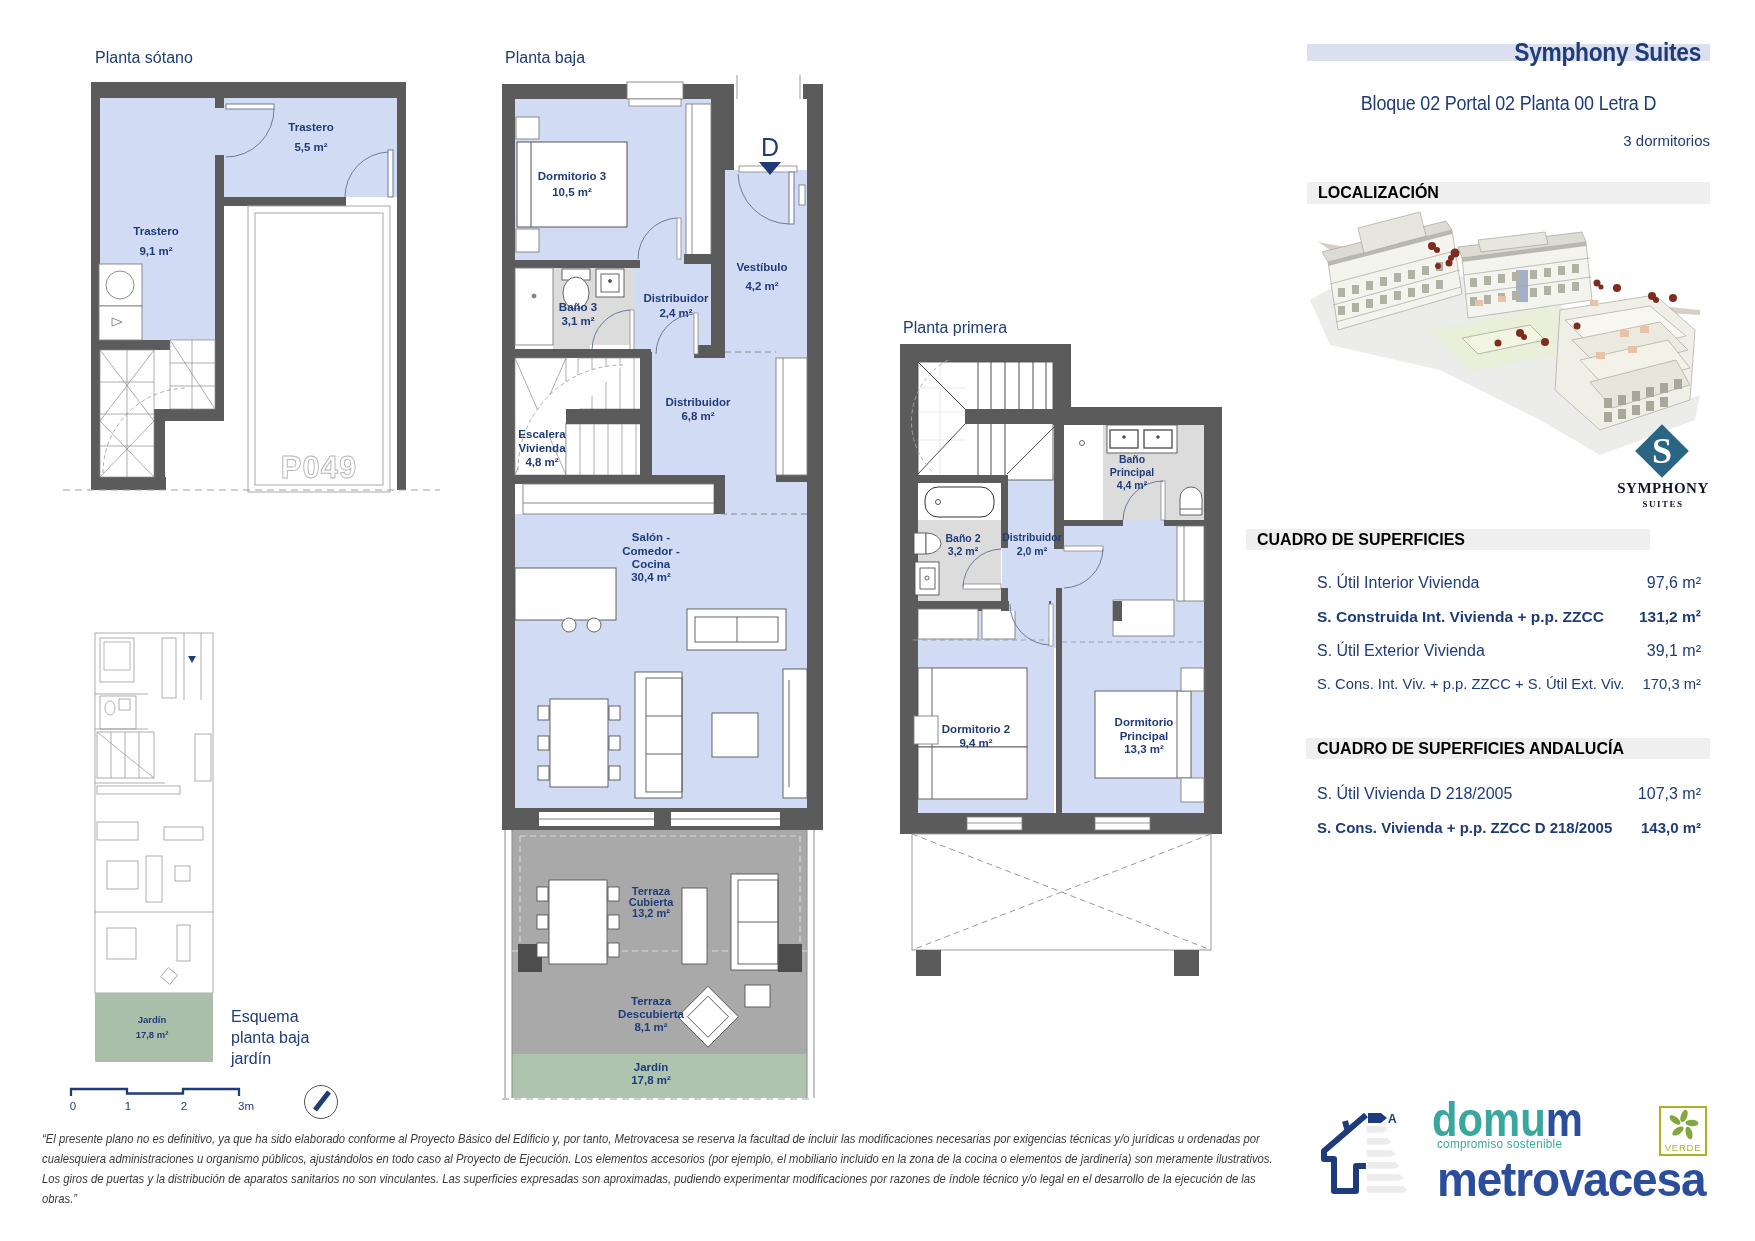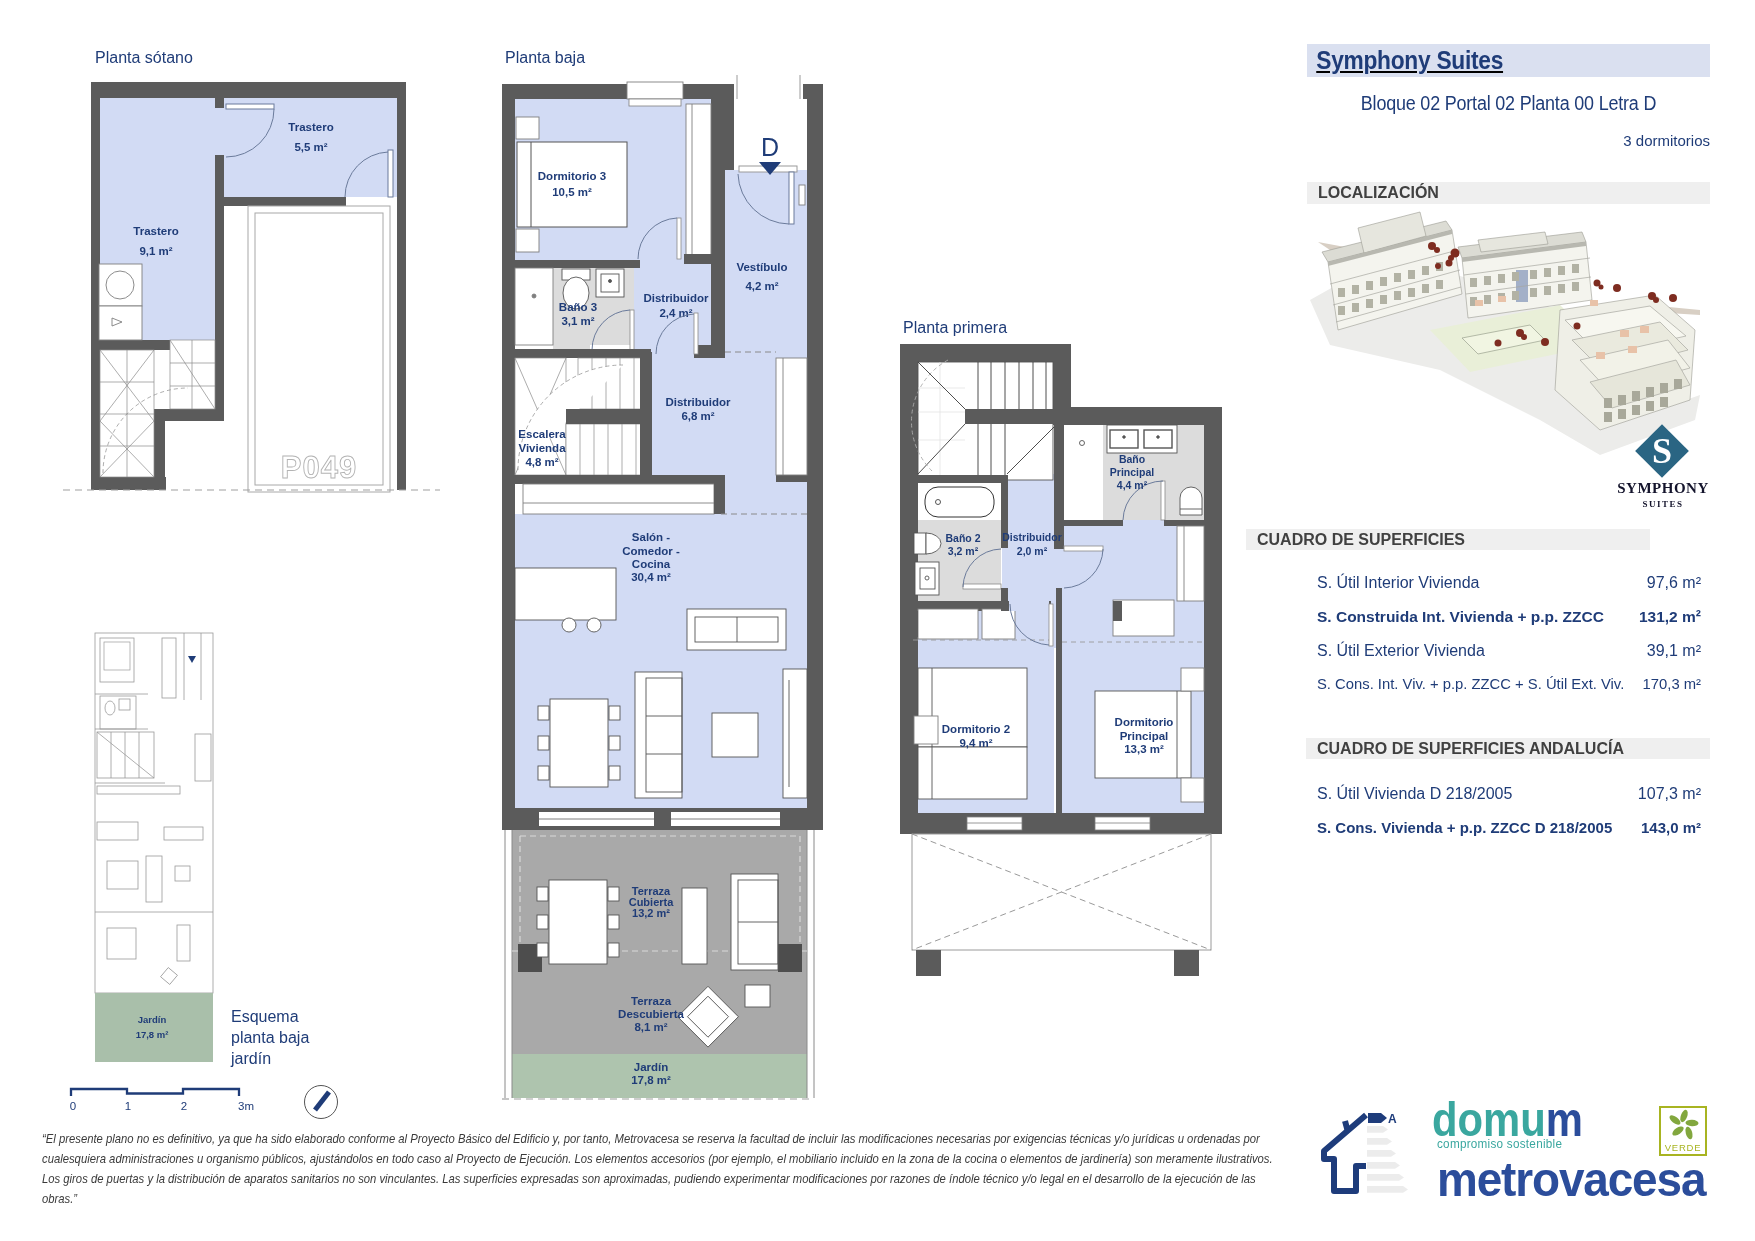--- a/index.html
+++ b/index.html
@@ -1,19 +1,19 @@
 <!DOCTYPE html>
 <html><head>
 <meta charset="utf-8">
 <style>
   html,body{margin:0;padding:0;background:#fff;}
   .page{position:relative;width:1755px;height:1241px;background:#fff;overflow:hidden;
         font-family:"Liberation Sans",sans-serif;}
   .abs{position:absolute;}
-  .bar{background:#efefef;color:#404040;font-weight:bold;font-size:16px;
+  .bar{background:#efefef;color:#000000;font-weight:bold;font-size:16px;
        display:flex;align-items:center;padding-left:11px;box-sizing:border-box;}
   .row{position:absolute;left:1317px;width:384px;display:flex;justify-content:space-between;
        color:#1f3c78;font-size:16px;white-space:nowrap;}
 </style>
 </head>
 <body>
 <div class="page">
 
 <svg class="abs" style="left:0;top:0" width="1755" height="1241" viewBox="0 0 1755 1241">
 
@@ -810,22 +810,22 @@
     <ellipse cx="1689" cy="1133" rx="3.2" ry="6.5" transform="rotate(164,1689,1133)"></ellipse>
     <ellipse cx="1678" cy="1131" rx="3.2" ry="6.5" transform="rotate(236,1678,1131)"></ellipse>
     <ellipse cx="1675" cy="1120" rx="3.2" ry="6.5" transform="rotate(308,1675,1120)"></ellipse>
   </g>
   <text x="1683" y="1151" font-size="9.5" fill="#a8b421" text-anchor="middle" letter-spacing="0.8">VERDE</text>
 </g>
 
 </g>
 </svg>
 
-<div class="abs" style="left:1307px;top:44px;width:403px;height:33px;background:#dae0f0;
-     display:flex;align-items:center;justify-content:flex-start;text-decoration:underline;">
+<div class="abs" style="left:1307px;top:44px;width:403px;height:17px;background:#dae0f0;
+     display:flex;align-items:center;justify-content:flex-end;">
   <span style="color:#1f3c78;font-weight:bold;font-size:25px;letter-spacing:-0.3px;display:inline-block;transform:scale(0.91,1);">Symphony Suites</span>
 </div>
 
 <div class="abs" style="left:1307px;top:92px;width:403px;text-align:center;color:#1f3c78;font-size:19.5px;letter-spacing:-0.2px;transform:scale(0.92,1);">Bloque 02 Portal 02 Planta 00 Letra D</div>
 
 <div class="abs" style="left:1307px;top:132px;width:403px;text-align:right;color:#1f3c78;font-size:15px;">3 dormitorios</div>
 
 <div class="abs bar" style="left:1307px;top:182px;width:403px;height:22px;">LOCALIZACIÓN</div>
 
 <div class="abs bar" style="left:1246px;top:529px;width:404px;height:21px;">CUADRO DE SUPERFICIES</div>

